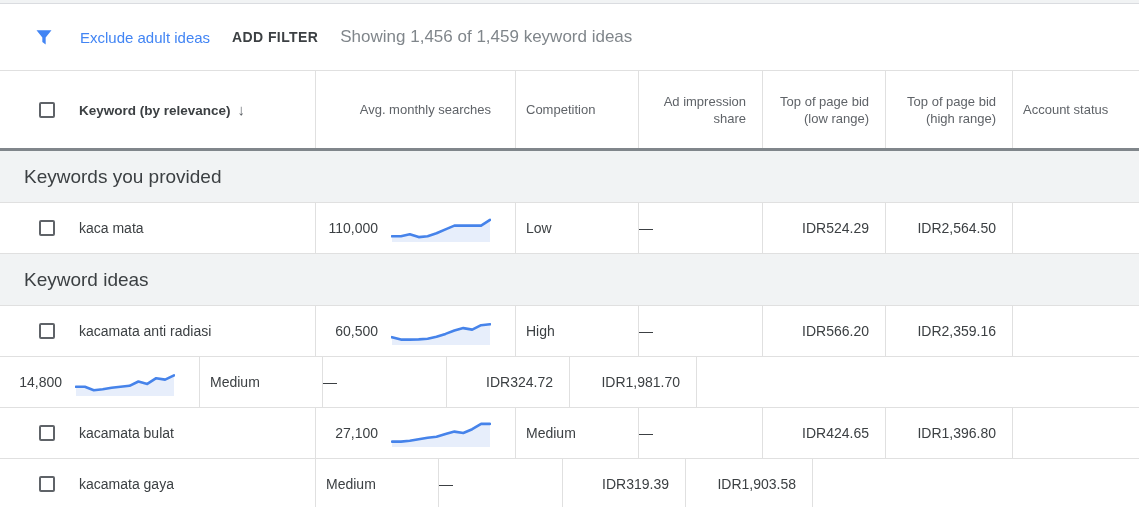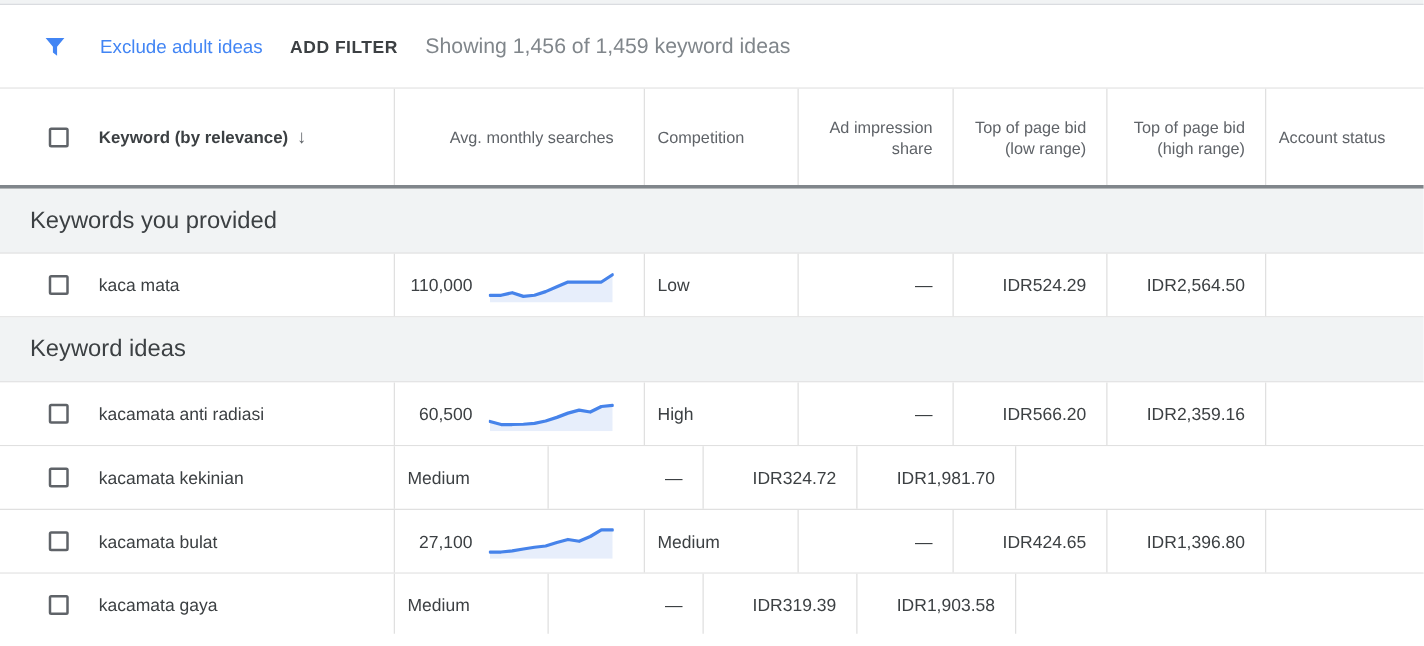--- a/index.html
+++ b/index.html
@@ -18,21 +18,21 @@
   
   .thead { display:flex; height:80px; border-bottom:3px solid #80868b; background:#fff; }
   .row   { display:flex; height:51px; border-bottom:1px solid #e0e0e0; background:#fff; }
   .row.partial { height:6px; border-bottom:none; }
   .cell { border-right:1px solid #e0e0e0; display:flex; align-items:center; font-size:14px; color:#3c4043; overflow:hidden; }
   .cell:last-child { border-right:none; }
 
   .c1 { width:316px; padding-left:39px; }
   .c2 { width:200px; justify-content:flex-end; padding-right:24px; }
   .c3 { width:123px; padding-left:10px; }
-  .c4 { width:124px; justify-content:flex-end; padding-right:16px; }
+  .c4 { width:124px; justify-content:flex-start; padding-right:16px; }
   .c5 { width:123px; justify-content:flex-end; padding-right:16px; }
   .c6 { width:127px; justify-content:flex-end; padding-right:16px; }
   .c7 { width:126px; padding-left:10px; }
 
   .thead .cell { font-size:13px; color:#5f6368; line-height:17px; }
   .thead .c2, .thead .c4, .thead .c5, .thead .c6 { text-align:right; }
   .th-keyword { font-weight:bold; color:#3c4043; font-size:13.5px; }
   .sort-arrow { color:#5f6368; font-size:15px; margin-left:7px; font-weight:normal; }
   .hdr-wrap { display:block; }
 
@@ -125,23 +125,26 @@
         </svg>
     </div>
     <div class="cell c3">High</div>
     <div class="cell c4">—</div>
     <div class="cell c5">IDR566.20</div>
     <div class="cell c6">IDR2,359.16</div>
     <div class="cell c7"></div>
   </div>
 
   <div class="row">
-    <div class="cell c1">
-      <span class="checkbox"></span>
-      <span class="kw-label">kacamata kekinian</span>
+    <div class="cell c2">
+      <span class="num">14,800</span>
+      <svg class="spark" viewBox="0 0 100 28">
+          <polygon points="1.0,18.8 9.9,18.8 18.8,22.2 27.7,21.2 36.6,19.8 45.5,18.8 54.5,17.8 63.4,13.5 72.3,15.9 81.2,10.2 90.1,11.6 99.0,7.3 99,28 1,28" fill="#e7eefb"></polygon>
+          <polyline points="1.0,18.8 9.9,18.8 18.8,22.2 27.7,21.2 36.6,19.8 45.5,18.8 54.5,17.8 63.4,13.5 72.3,15.9 81.2,10.2 90.1,11.6 99.0,7.3" fill="none" stroke="#4683ea" stroke-width="2.6" stroke-linejoin="round" stroke-linecap="round"></polyline>
+        </svg>
     </div>
     <div class="cell c3">Medium</div>
     <div class="cell c4">—</div>
     <div class="cell c5">IDR324.72</div>
     <div class="cell c6">IDR1,981.70</div>
     <div class="cell c7"></div>
   </div>
 
   <div class="row">
     <div class="cell c1">

